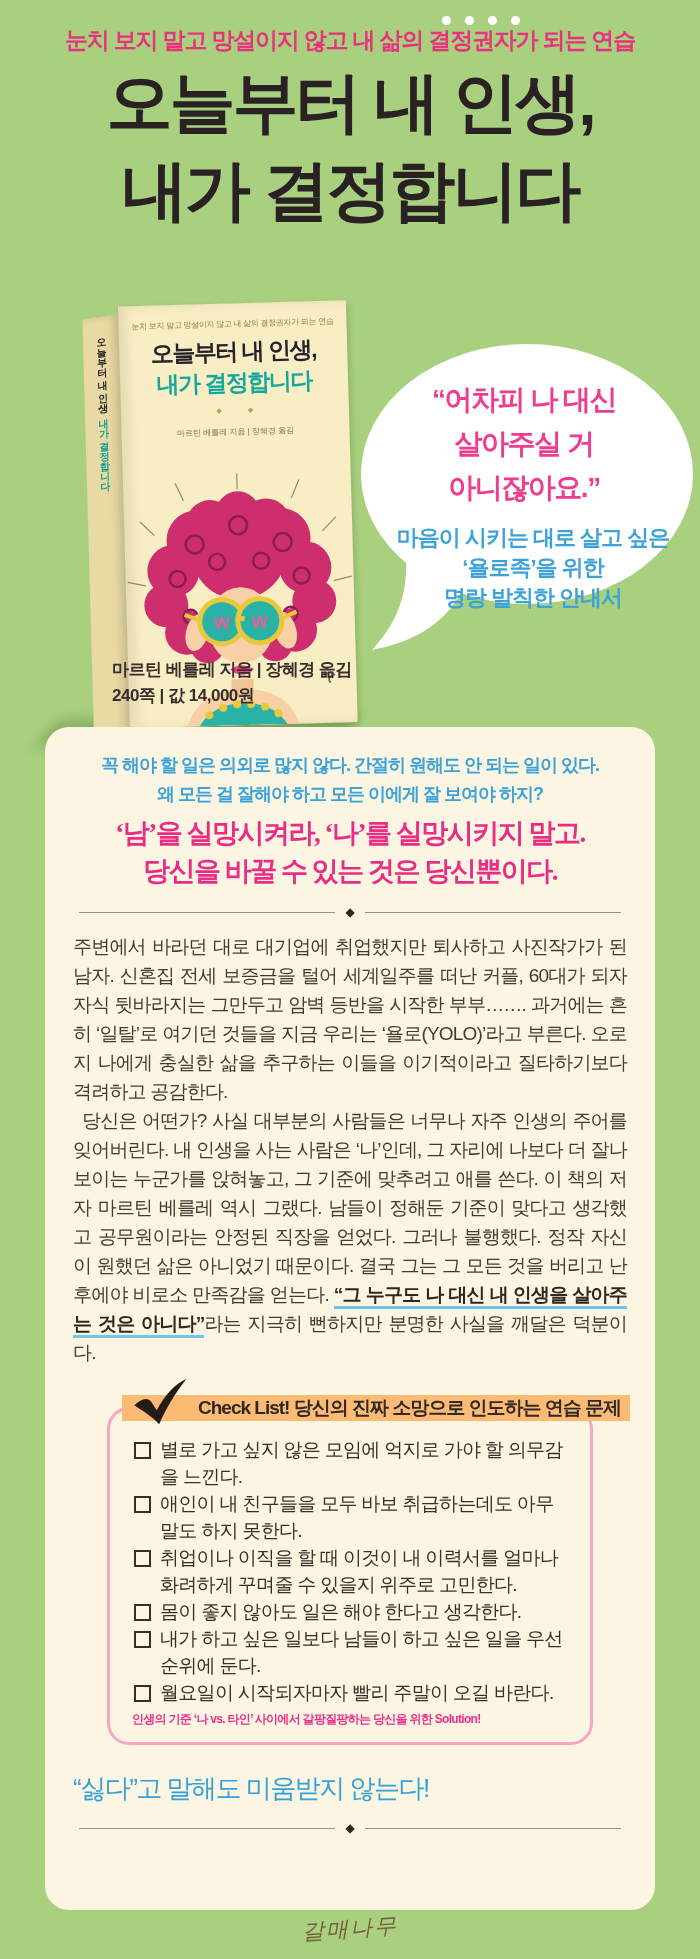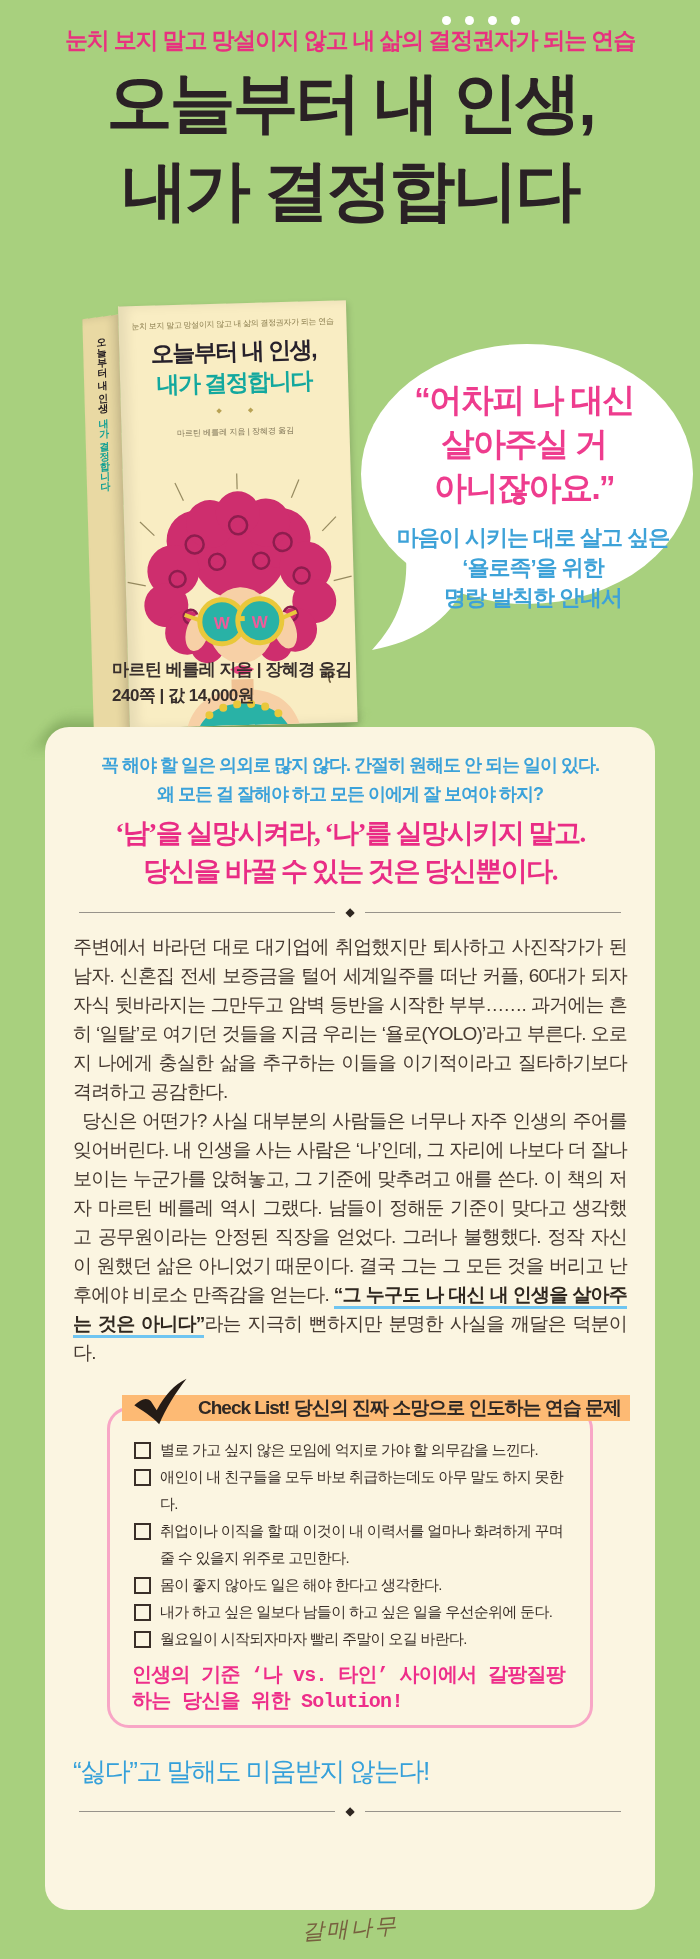--- a/index.html
+++ b/index.html
@@ -43,21 +43,21 @@
   .cover-tag{margin-top:15px;text-align:center;font-size:8px;color:#8a7d4e;letter-spacing:-0.3px;}
   .cover-title1{margin-top:7px;text-align:center;font-size:23px;font-weight:bold;color:#27212b;letter-spacing:-1.5px;}
   .cover-title2{text-align:center;font-size:23px;font-weight:bold;color:#13a89e;letter-spacing:-1.5px;}
   .cover-deco{margin-top:8px;text-align:center;font-size:7px;color:#b8a254;letter-spacing:26px;padding-left:26px;}
   .cover-author{margin-top:12px;text-align:center;font-size:8px;color:#7e7356;}
   .cover-illus{position:absolute;left:0;bottom:0;width:228px;height:252px;}
   
   .bubble{position:absolute;left:354px;top:342px;width:344px;height:316px;}
   .bubble svg{position:absolute;left:0;top:0;}
   .bubble-text{position:absolute;left:0;top:36px;width:340px;text-align:center;}
-  .b-quote{color:#ee3c8e;font-size:33px;font-weight:bold;line-height:44px;letter-spacing:-1.5px;}
+  .b-quote{color:#ee3c8e;font-size:28px;font-weight:bold;line-height:44px;letter-spacing:-1.5px;}
   .b-sub{margin-top:13px;color:#3da2d8;font-size:22px;font-weight:bold;line-height:30px;letter-spacing:-1px;padding-left:18px;}
   
   .book-info{
     position:absolute;left:112px;top:657px;
     color:#372e2b;font-size:17px;font-weight:bold;line-height:26px;letter-spacing:-0.5px;
   }
   
   .main-box{
     position:absolute;left:45px;top:727px;width:610px;height:1183px;
     background:#fbf5e1;border-radius:24px;box-sizing:border-box;
@@ -75,24 +75,24 @@
   .check-box{
     margin:40px 34px 0;border:3px solid #f8a6c6;border-radius:22px;
     position:relative;padding:26px 22px 10px;
   }
   .check-legend{
     position:absolute;top:-15px;left:12px;display:flex;align-items:center;
     background:#fdba74;padding:0 9px;white-space:nowrap;
     font-size:19px;font-weight:bold;color:#2f2824;letter-spacing:-1px;
   }
   .checkmark{margin-right:9px;margin-top:-26px;margin-bottom:-14px;}
-  .check-item{position:relative;padding-left:28px;font-size:15px;line-height:27px;
+  .check-item{position:relative;padding-left:28px;font-size:19px;line-height:27px;
     color:#3a2f28;letter-spacing:-0.7px;}
   .cbox{position:absolute;left:2px;top:6px;width:13px;height:13px;border:2px solid #3a2f28;background:transparent;}
-  .solution{margin-top:11px;color:#ee2e8a;font-weight:bold;font-size:20px;line-height:26px;letter-spacing:-0.7px;font-family:Liberation Mono, monospace;}
+  .solution{margin-top:0;color:#ee2e8a;font-weight:bold;font-size:12px;line-height:26px;letter-spacing:-0.7px;}
   .blue-head{margin-top:26px;color:#35a0da;text-align:left;font-size:26px;font-weight:normal;letter-spacing:-1.5px;}
   
   .publisher{
     position:absolute;top:1914px;left:0;width:100%;text-align:center;
     font-family:"DejaVu Serif", serif;font-style:italic;
     color:#77603f;font-size:22px;letter-spacing:2px;transform:rotate(-4deg);
   }
 </style>
 </head>
 <body>

